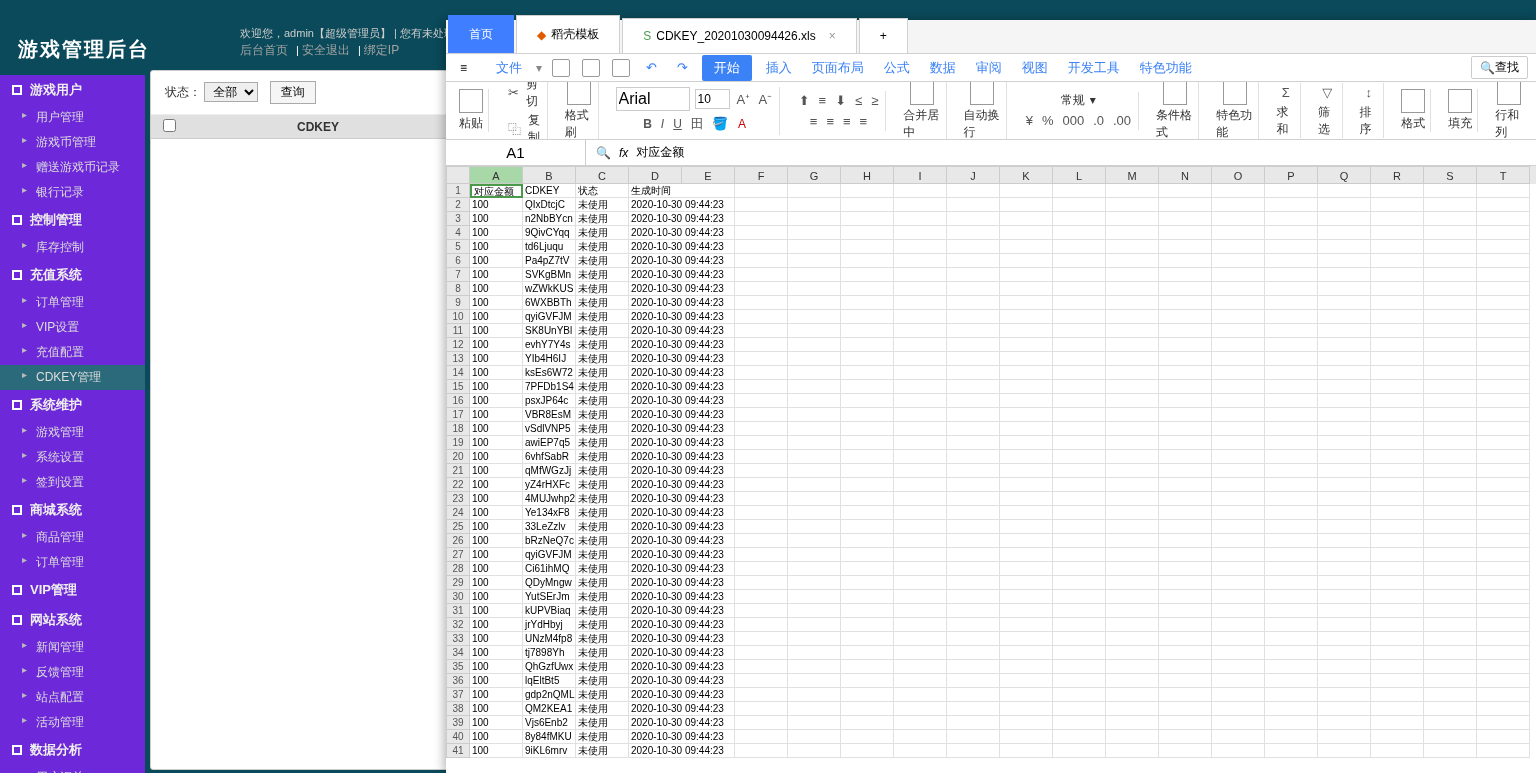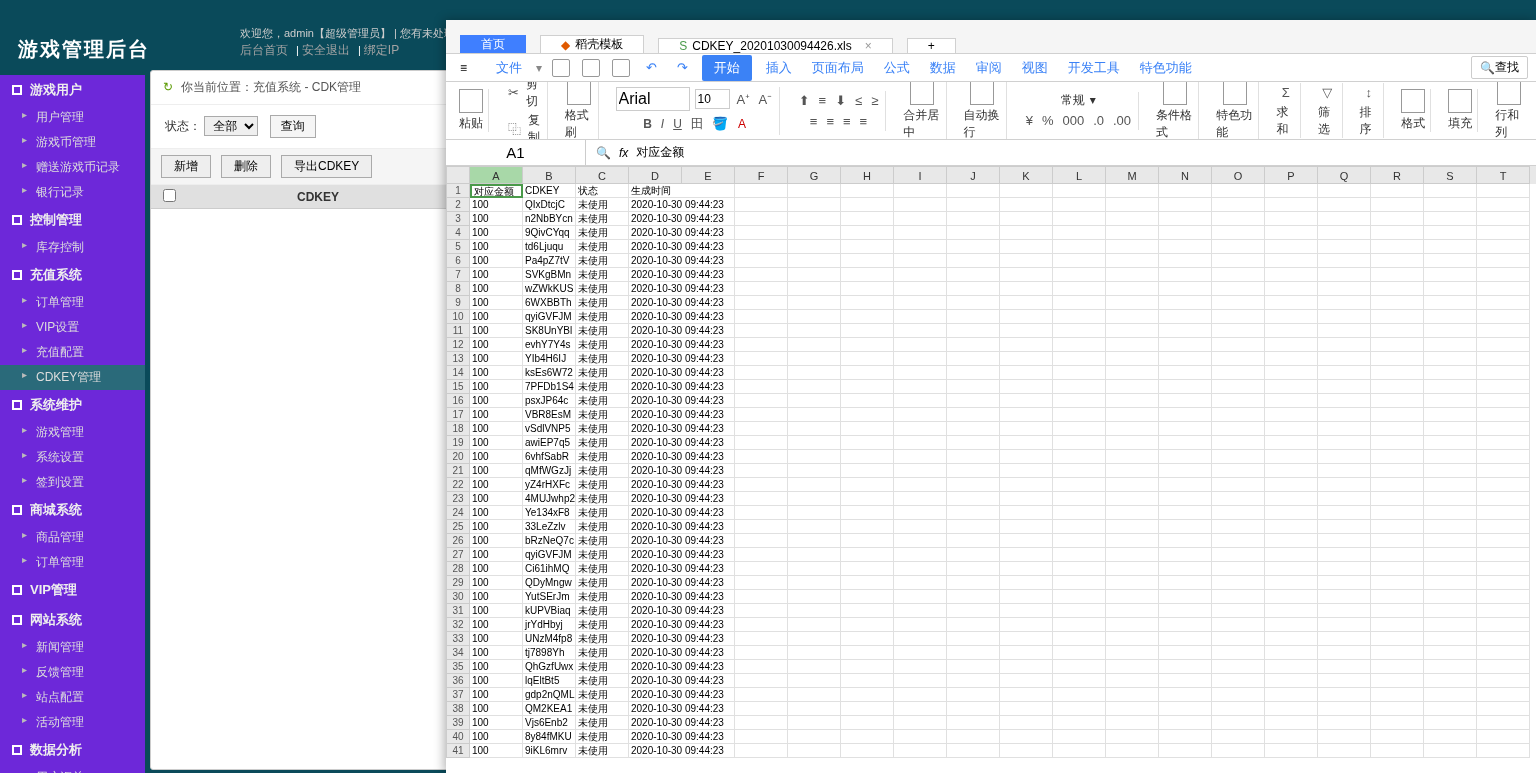--- a/index.html
+++ b/index.html
@@ -21,21 +21,21 @@
 .filter-bar{padding:10px 14px;font-size:12px;color:#333;border-bottom:1px solid #eee}
 .filter-bar select{border:1px solid #aaa;padding:1px 4px;font-size:12px}
 .filter-bar button{border:1px solid #aaa;padding:2px 10px;margin-left:8px;background:#f5f5f5;cursor:pointer}
 .action-bar{padding:6px 10px;border-bottom:1px solid #eee;background:#f5f5f5;display:flex;gap:10px}
 .action-bar button{border:1px solid #aaa;padding:2px 12px;background:#eee;cursor:pointer;font-size:12px}
 .data-header{display:flex;background:#e0e0e0;border-bottom:1px solid #ccc;height:24px;align-items:center}
 .data-header .chk{width:36px;text-align:center}
 .data-header .cd{flex:1;text-align:center;font-weight:bold;color:#333}
 .wps-window{position:absolute;left:446px;top:20px;width:1090px;height:753px;background:#fff;box-shadow:-2px 0 10px rgba(0,0,0,.3);display:flex;flex-direction:column}
 .wps-tabs{height:34px;background:#f5f5f5;display:flex;align-items:flex-end;border-bottom:1px solid #d0d0d0}
-.wps-tab{padding:0 20px;font-size:12px;border:1px solid #d0d0d0;border-bottom:none;margin-left:14px;background:#fff;cursor:pointer;display:flex;align-items:center;gap:5px}
+.wps-tab{padding:10px 20px;font-size:12px;border:1px solid #d0d0d0;border-bottom:none;margin-left:2px;background:#fff;cursor:pointer;display:flex;align-items:center;gap:5px}
 .wps-tab.home{background:#3f7fff;color:#fff;border-color:#3f7fff}
 .wps-tab .x{margin-left:8px;color:#999}
 .menu-bar{height:28px;display:flex;align-items:center;padding:0 8px;gap:8px;border-bottom:1px solid #d0d0d0;background:#fff}
 .menu-bar .menu-item{padding:4px 6px;font-size:13px;color:#3b82f6;cursor:pointer}
 .menu-bar .start{background:#3b82f6;color:#fff;padding:4px 12px;border-radius:2px}
 .menu-bar .tri{display:inline-block;margin:0 15px 0 6px;font-size:12px}
 .menu-bar .icon-btn{width:18px;height:18px;border:1px solid #999;border-radius:2px;cursor:pointer;display:inline-block;margin:0 2px}
 .find-box{margin-left:auto;display:flex;align-items:center;border:1px solid #ccc;padding:2px 8px;border-radius:2px}
 .ribbon{height:58px;display:flex;gap:12px;padding:4px 8px;border-bottom:1px solid #d0d0d0;background:#fff;overflow:hidden;align-items:center}
 .rb-group{display:flex;flex-direction:column;align-items:center;gap:2px;font-size:11px;color:#333;padding:0 5px;border-right:1px solid #e0e0e0}
@@ -98,30 +98,24 @@
     <div class="side-group"><span class="ico"></span>网站系统</div>
     <div class="side-item">新闻管理</div>
     <div class="side-item">反馈管理</div>
     <div class="side-item">站点配置</div>
     <div class="side-item">活动管理</div>
     <div class="side-group"><span class="ico"></span>数据分析</div>
     <div class="side-item">用户汇总</div>
   </div>
 
 <div class="content-frame">
-  <div class="breadcrumb"><span class="refresh">↻</span><span>你当前位置：充值系统 - CDK管理</span></div>
   <div class="filter-bar">
     <span>状态：</span>
     <select><option>全部</option></select>
     <button>查询</button>
-  </div>
-  <div class="action-bar">
-    <button>新增</button>
-    <button>删除</button>
-    <button>导出CDKEY</button>
   </div>
   <div class="data-header">
     <div class="chk"><input type="checkbox" style=""></div>
     <div class="cd">CDKEY</div>
   </div>
 </div>
 
 <div class="wps-window">
   <div class="wps-tabs">
     <div class="wps-tab home">首页</div>

